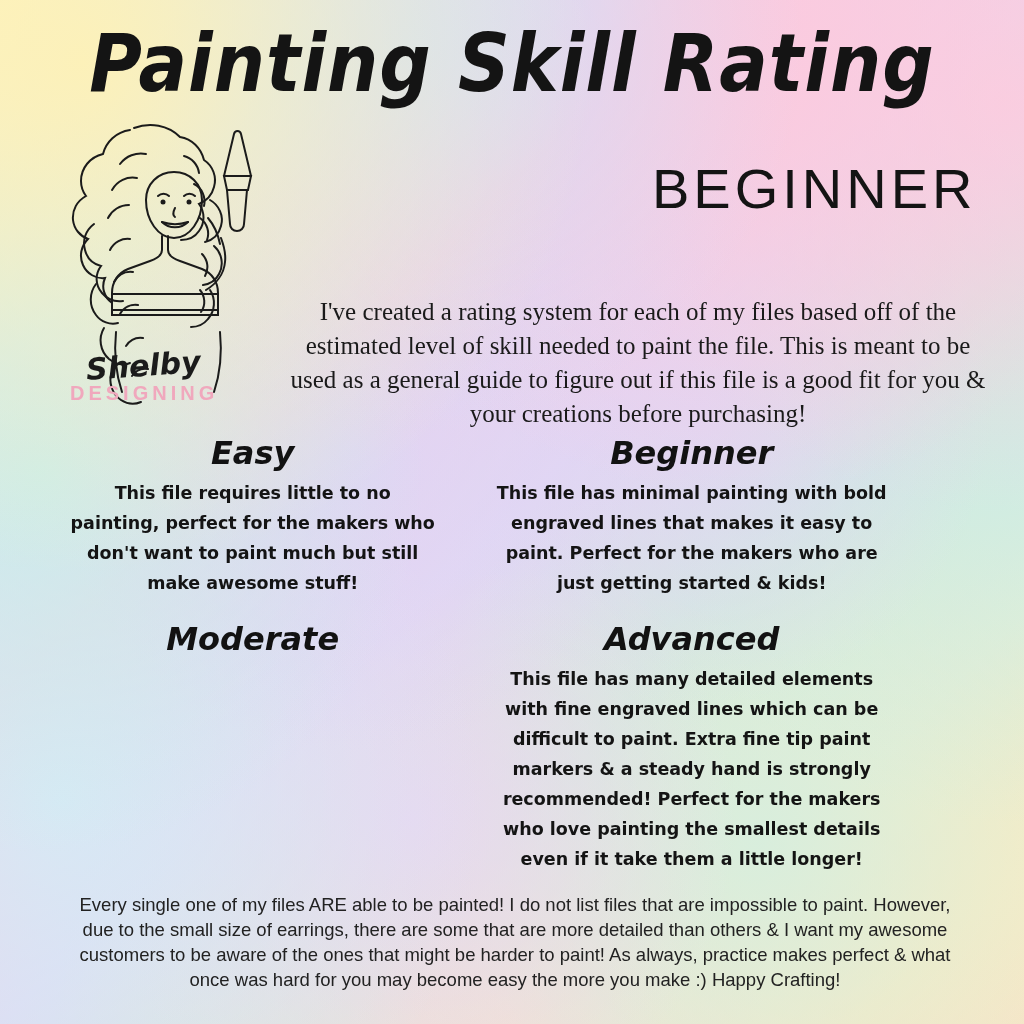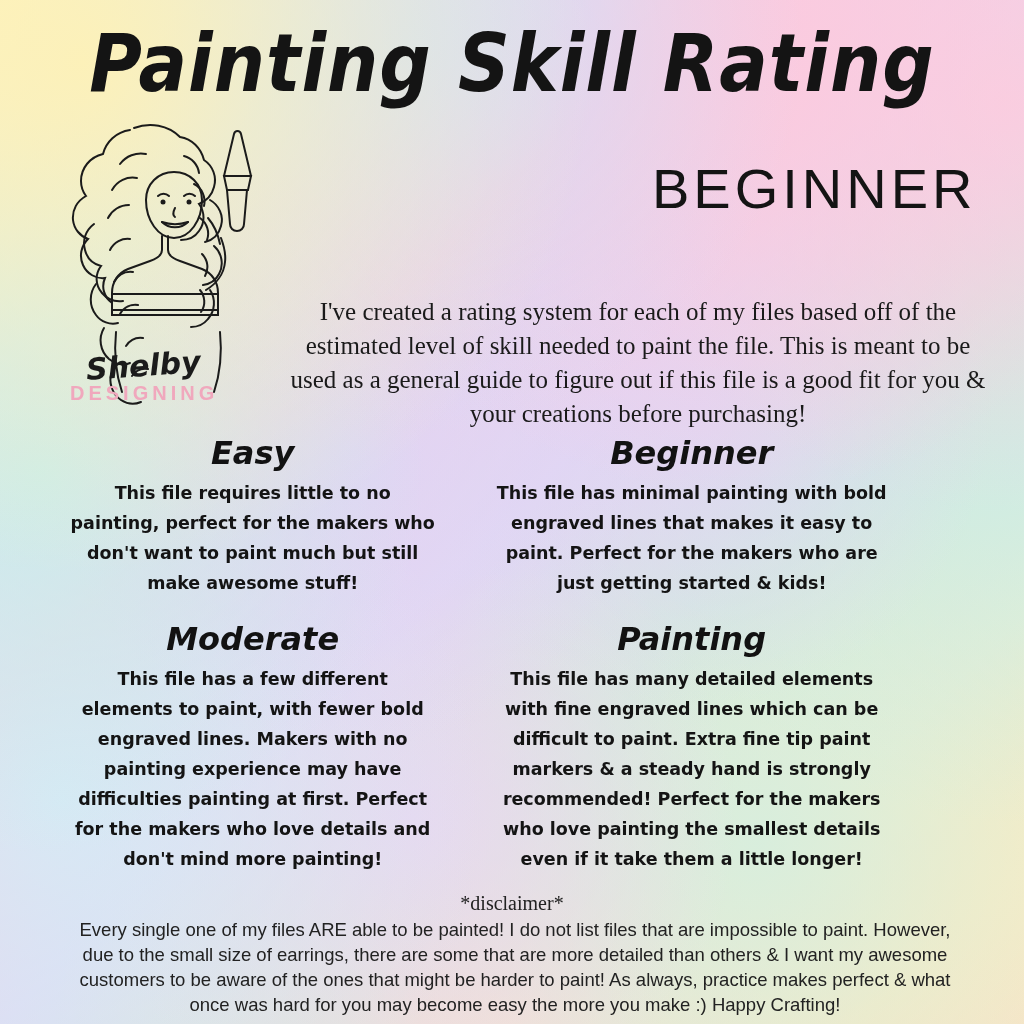--- a/index.html
+++ b/index.html
@@ -256,27 +256,25 @@
         <div class="level-body">This file requires little to no painting, perfect for the makers who don't want to paint much but still make awesome stuff!</div>
       </div>
       <div class="level right-col">
         <div class="level-title">Beginner</div>
         <div class="level-body">This file has minimal painting with bold engraved lines that makes it easy to paint. Perfect for the makers who are just getting started &amp; kids!</div>
       </div>
     </div>
     <div class="level-row row2">
       <div class="level left-col">
         <div class="level-title">Moderate</div>
-        <div class="level-body">This file has a few different elements to paint, with fewer bold engraved lines. Makers with no painting experience may have difficulties painting at first. Perfect for the makers who love details and don't mind more painting!</div>
       </div>
       <div class="level right-col">
-        <div class="level-title">Painting</div>
+        <div class="level-title">Advanced</div>
         <div class="level-body">This file has many detailed elements with fine engraved lines which can be difficult to paint. Extra fine tip paint markers &amp; a steady hand is strongly recommended! Perfect for the makers who love painting the smallest details even if it take them a little longer!</div>
       </div>
     </div>
   </div>
 
   <div class="disclaimer">
-    <div class="disclaimer-title">*disclaimer*</div>
     <div class="disclaimer-body">Every single one of my files ARE able to be painted! I do not list files that are impossible to paint. However, due to the small size of earrings, there are some that are more detailed than others &amp; I want my awesome customers to be aware of the ones that might be harder to paint! As always, practice makes perfect &amp; what once was hard for you may become easy the more you make :)  Happy Crafting!</div>
   </div>
 
 </div>
 
 </body></html>

